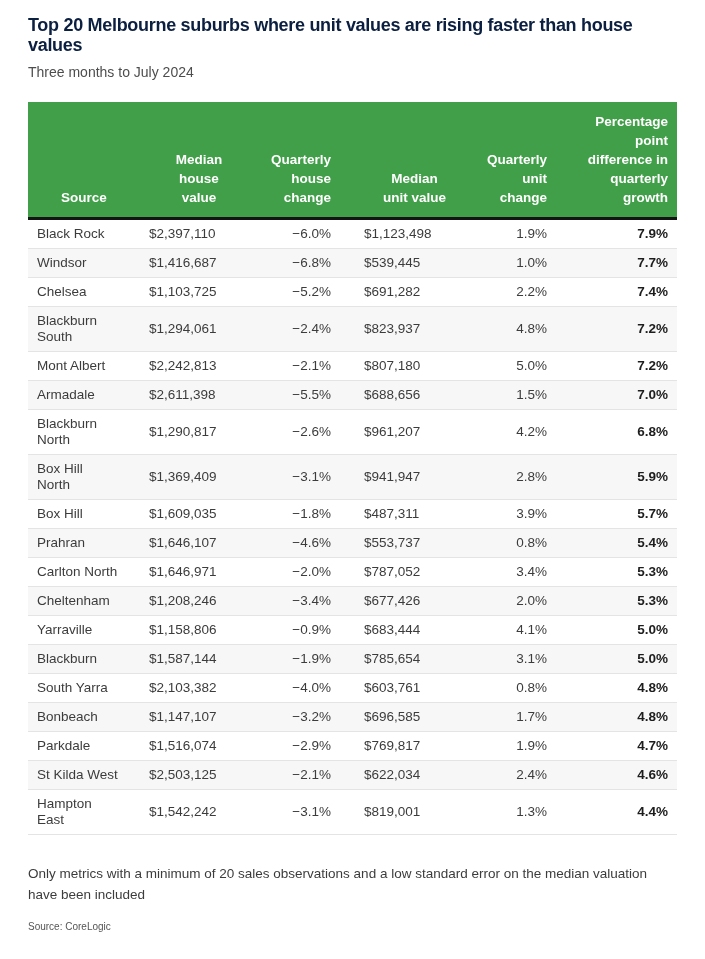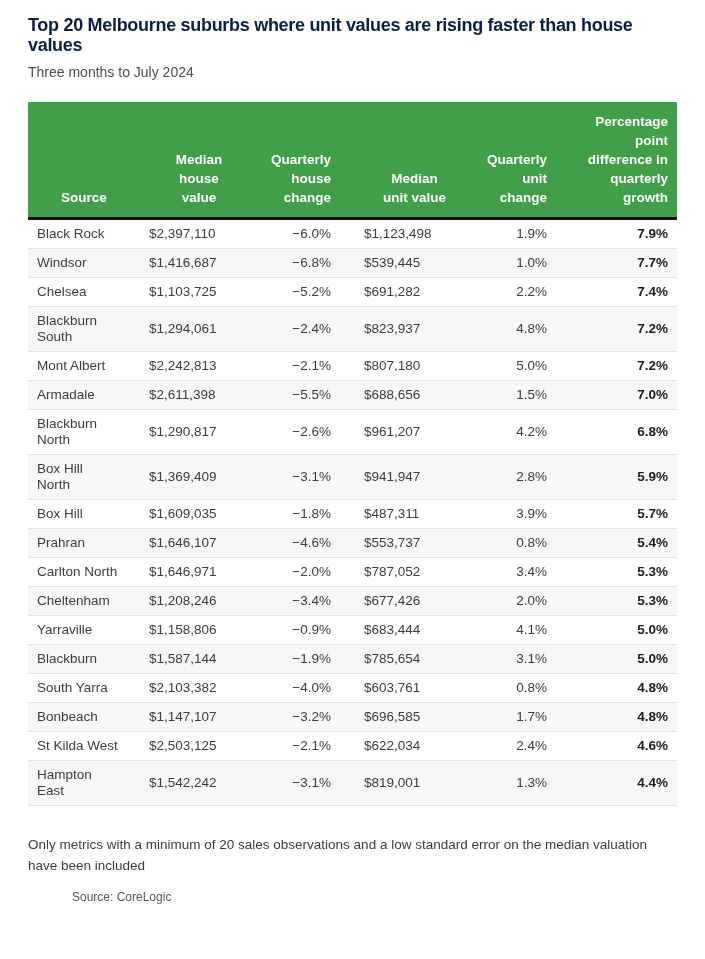--- a/index.html
+++ b/index.html
@@ -83,24 +83,23 @@
 
   .footnote {
     margin-top: 28px;
     max-width: 655px;
     font-size: 13.5px;
     line-height: 21px;
     color: var(--body-text);
   }
   .source {
     margin-top: 15px;
-    font-size: 12px;
+    font-size: 10px;
     line-height: 13px;
     color: var(--source);
-    margin-left: 44px;
   }
 </style>
 </head>
 <body>
 
 <div class="page">
 
   <h1 class="title">Top 20 Melbourne suburbs where unit values are rising faster than house values</h1>
 
   <p class="subtitle">Three months to July 2024</p>
@@ -261,20 +260,28 @@
         </tr>
         <tr>
           <td class="c0">Bonbeach</td>
           <td class="c1">$1,147,107</td>
           <td class="c2 align-right">−3.2%</td>
           <td class="c3">$696,585</td>
           <td class="c4 align-right">1.7%</td>
           <td class="c5 align-right">4.8%</td>
         </tr>
         <tr>
+          <td class="c0">Parkdale</td>
+          <td class="c1">$1,516,074</td>
+          <td class="c2 align-right">−2.9%</td>
+          <td class="c3">$769,817</td>
+          <td class="c4 align-right">1.9%</td>
+          <td class="c5 align-right">4.7%</td>
+        </tr>
+        <tr>
           <td class="c0">St Kilda West</td>
           <td class="c1">$2,503,125</td>
           <td class="c2 align-right">−2.1%</td>
           <td class="c3">$622,034</td>
           <td class="c4 align-right">2.4%</td>
           <td class="c5 align-right">4.6%</td>
         </tr>
         <tr>
           <td class="c0">Hampton
 East</td>

